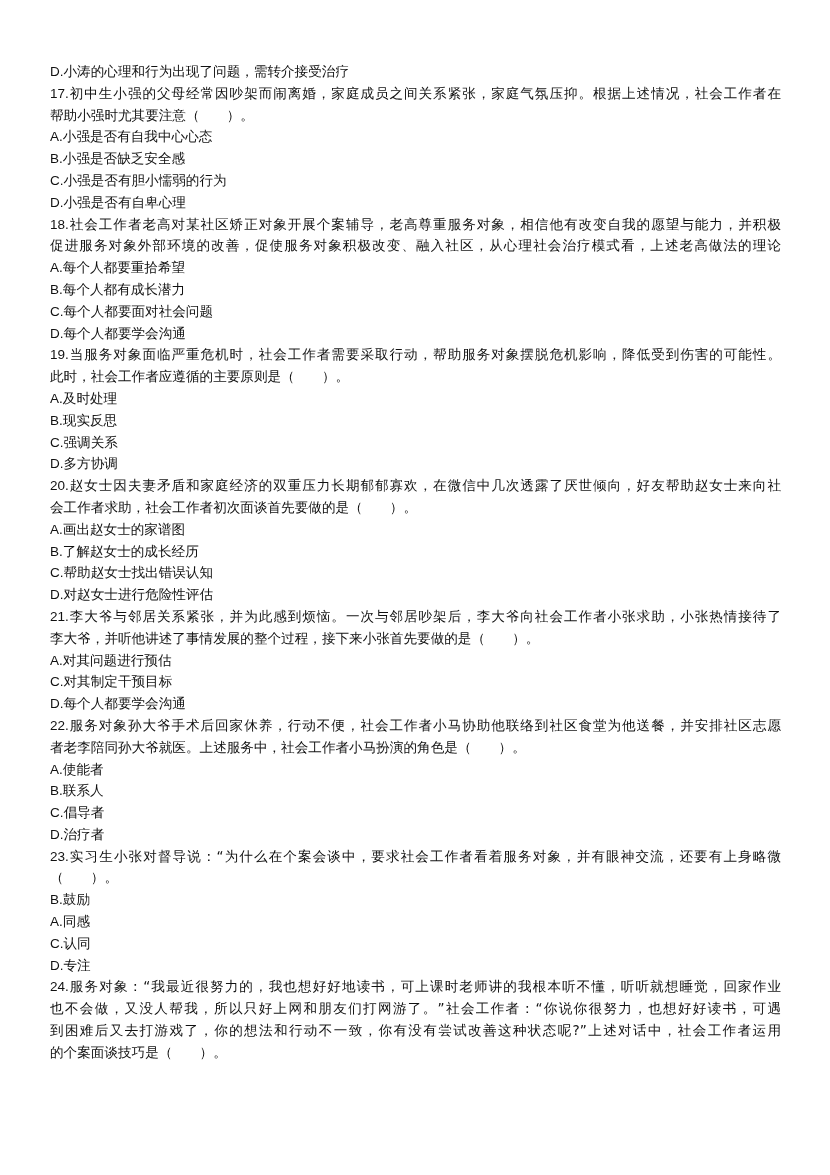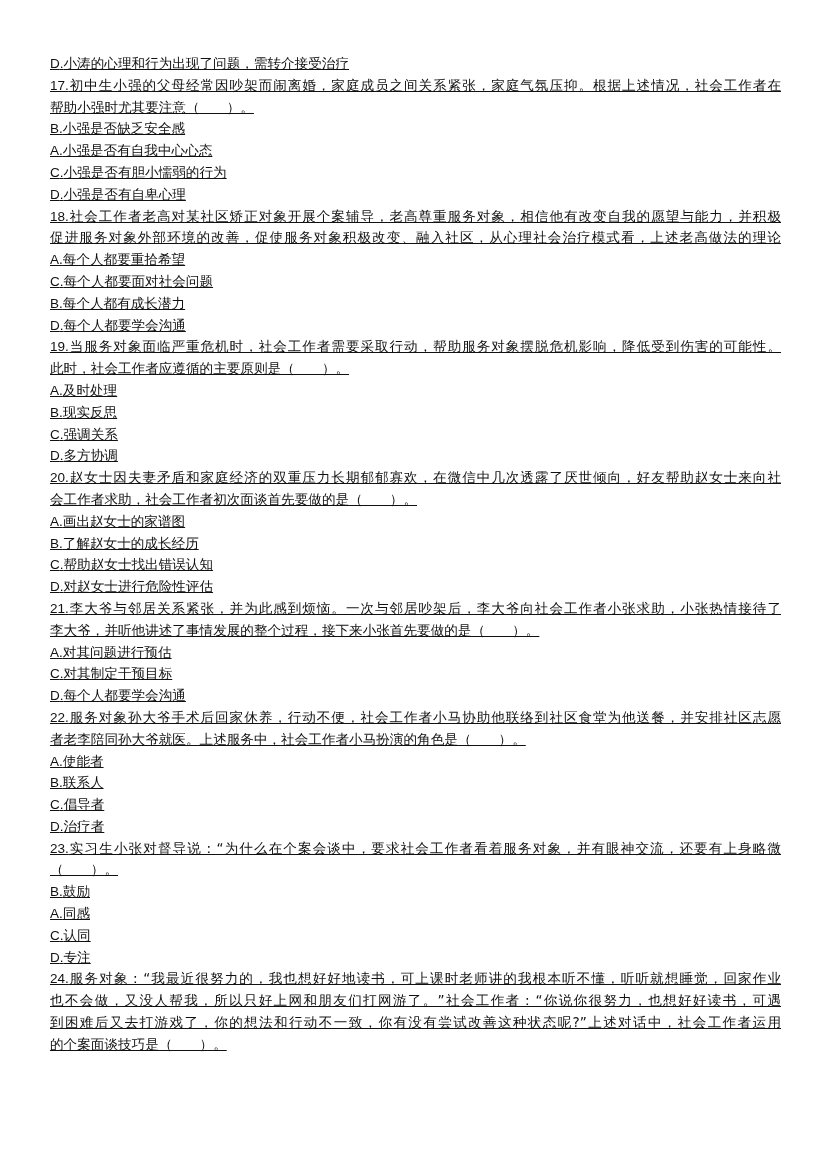--- a/index.html
+++ b/index.html
@@ -11,23 +11,22 @@
     width: 830px;
     height: 1175px;
     position: relative;
     overflow: hidden;
     font-family: "DejaVu Sans", "Liberation Sans", sans-serif;
     color: #111111;
   }
   .page {
     position: absolute;
     left: 50px;
-    top: 53px;
+    top: 61px;
     width: 731px;
-    text-decoration: underline;
   }
   .line {
     height: 21.8px;
     line-height: 21.8px;
     font-size: 13.6px;
     white-space: nowrap;
     overflow: hidden;
   }
   .line.justify {
     text-align: justify;
@@ -47,32 +46,32 @@
 </head>
 <body>
 
 <div class="page">
 
   <div class="line"><span class="letter">D</span><span class="letter">.</span><span>小涛的心理和行为出现了问题，需转介接受治疗</span></div>
 
   <div>
     <div class="line justify"><span class="num">17</span><span class="num">.</span><span>初中生小强的父母经常因吵架而闹离婚，家庭成员之间关系紧张，家庭气氛压抑。根据上述情况，社会工作者在</span></div>
     <div class="line">帮助小强时尤其要注意（　　）。</div>
+    <div class="line"><span class="letter">A</span><span class="letter">.</span><span>小强是否有自我中心心态</span></div>
     <div class="line"><span class="letter">B</span><span class="letter">.</span><span>小强是否缺乏安全感</span></div>
-    <div class="line"><span class="letter">A</span><span class="letter">.</span><span>小强是否有自我中心心态</span></div>
     <div class="line"><span class="letter">C</span><span class="letter">.</span><span>小强是否有胆小懦弱的行为</span></div>
     <div class="line"><span class="letter">D</span><span class="letter">.</span><span>小强是否有自卑心理</span></div>
   </div>
 
   <div>
     <div class="line justify"><span class="num">18</span><span class="num">.</span><span>社会工作者老高对某社区矫正对象开展个案辅导，老高尊重服务对象，相信他有改变自我的愿望与能力，并积极</span></div>
     <div class="line justify">促进服务对象外部环境的改善，促使服务对象积极改变、融入社区，从心理社会治疗模式看，上述老高做法的理论</div>
     <div class="line"><span class="letter">A</span><span class="letter">.</span><span>每个人都要重拾希望</span></div>
+    <div class="line"><span class="letter">B</span><span class="letter">.</span><span>每个人都有成长潜力</span></div>
     <div class="line"><span class="letter">C</span><span class="letter">.</span><span>每个人都要面对社会问题</span></div>
-    <div class="line"><span class="letter">B</span><span class="letter">.</span><span>每个人都有成长潜力</span></div>
     <div class="line"><span class="letter">D</span><span class="letter">.</span><span>每个人都要学会沟通</span></div>
   </div>
 
   <div>
     <div class="line justify"><span class="num">19</span><span class="num">.</span><span>当服务对象面临严重危机时，社会工作者需要采取行动，帮助服务对象摆脱危机影响，降低受到伤害的可能性。</span></div>
     <div class="line">此时，社会工作者应遵循的主要原则是（　　）。</div>
     <div class="line"><span class="letter">A</span><span class="letter">.</span><span>及时处理</span></div>
     <div class="line"><span class="letter">B</span><span class="letter">.</span><span>现实反思</span></div>
     <div class="line"><span class="letter">C</span><span class="letter">.</span><span>强调关系</span></div>
     <div class="line"><span class="letter">D</span><span class="letter">.</span><span>多方协调</span></div>

